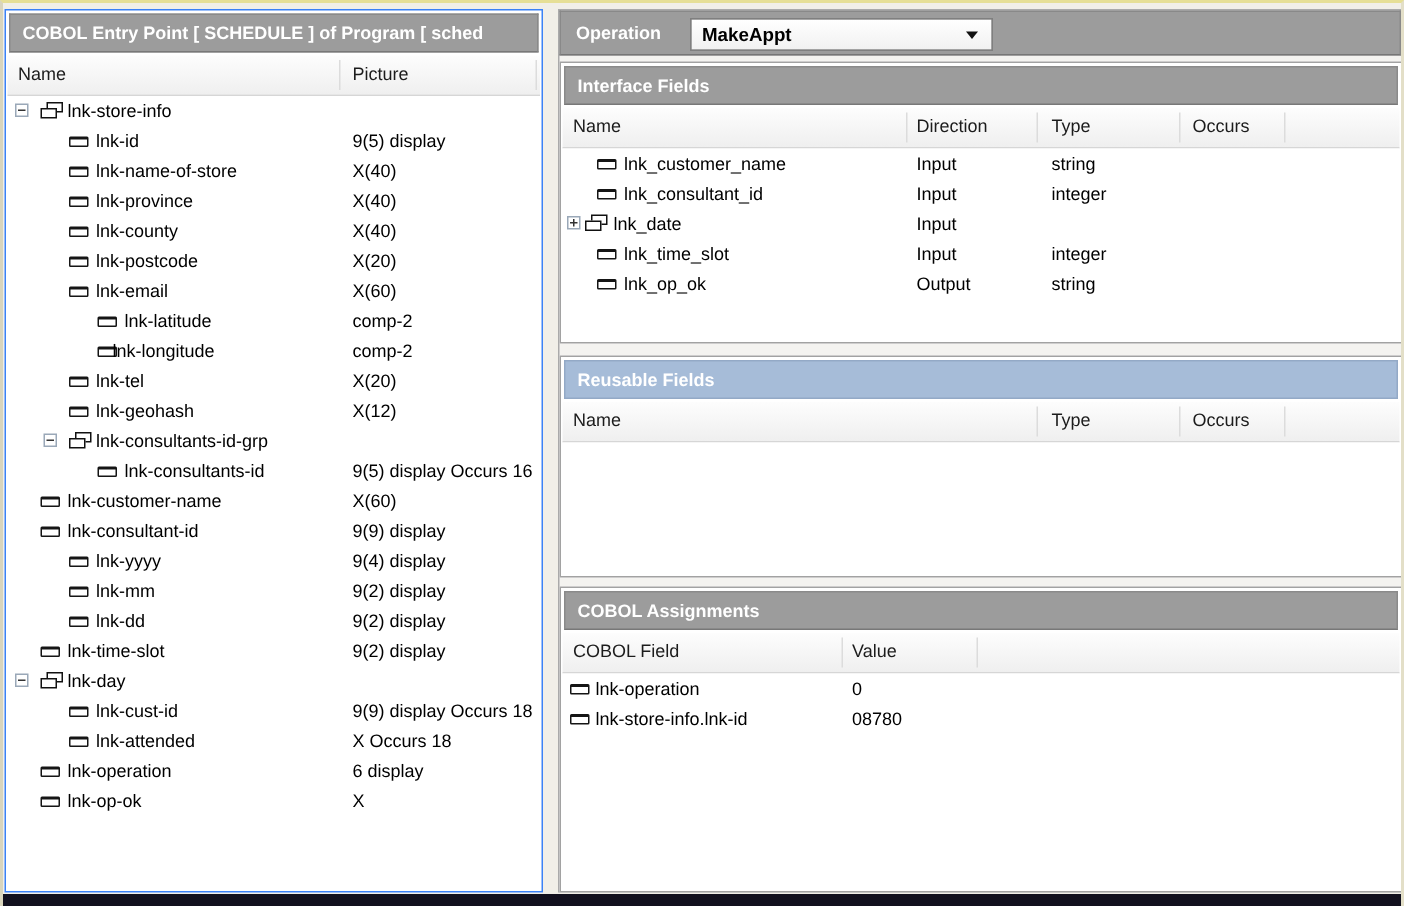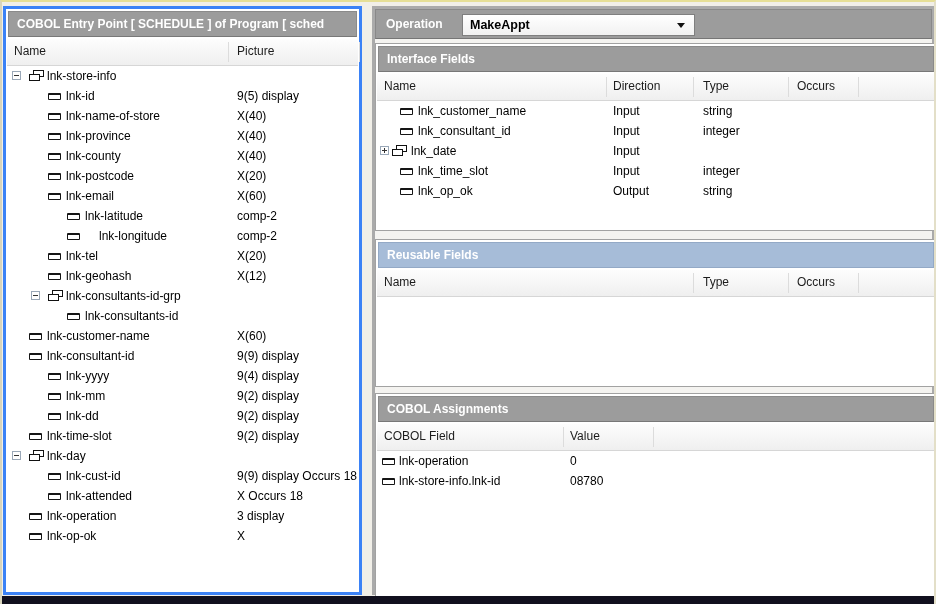--- a/index.html
+++ b/index.html
@@ -1,21 +1,21 @@
 <!DOCTYPE html>
 <html><head>
 <meta charset="utf-8">
 <style>
   html,body{margin:0;padding:0;}
   body{font-family:"Liberation Sans","DejaVu Sans",sans-serif;}
   .app{position:relative;width:936px;height:604px;background:#f1efe8;overflow:hidden;
        border-top:2px solid #e6df96;border-left:2px solid #d9d5bd;border-right:2px solid #e3dfc8;box-sizing:border-box;}
   .bottom-edge{position:absolute;left:0;right:0;bottom:0;height:8px;background:#11101e;}
 
-  .panel{position:absolute;top:4px;background:#ffffff;border:3px solid #3b82f6;box-sizing:border-box;padding-left:14px;}
+  .panel{position:absolute;top:4px;background:#ffffff;border:1px solid #3b82f6;box-sizing:border-box;padding-left:14px;}
   #left-panel{left:1px;width:359px;height:589px;}
   #right-panel{left:370px;width:563px;height:589px;background:#f4f3f0;border-color:#aaaaaa;}
 
   .titlebar{position:absolute;left:2px;right:2px;top:2px;height:26px;background:#9c9c9c;
             border:1px solid #8a8a8a;border-bottom-color:#787878;box-sizing:border-box;
             color:#ffffff;font-weight:bold;font-size:12px;line-height:24px;padding-left:8px;
             white-space:nowrap;overflow:hidden;}
   .titlebar.blue{background:#a6bcd8;border-color:#93a9c6;}
 
   .colhead{position:absolute;left:1px;right:1px;height:26px;background:linear-gradient(#fdfdfd,#efefef);
@@ -36,21 +36,21 @@
   .gic::after{content:"";position:absolute;left:0;top:4px;width:9px;height:5px;border:1px solid #111;background:#fff;}
   
   .exp{position:absolute;top:5px;width:9px;height:9px;background:#fff;border:1px solid #9aa8b8;box-sizing:border-box;}
   .exp::before{content:"";position:absolute;left:1px;top:3px;width:5px;height:1px;background:#333;}
   .exp.plus::after{content:"";position:absolute;left:3px;top:1px;width:1px;height:5px;background:#333;}
 
   
   .opbar{position:absolute;left:0;top:0;width:100%;height:30px;background:#9c9c9c;
          border:1px solid #898989;border-bottom-color:#767676;box-sizing:border-box;}
   .opbar .lbl{position:absolute;left:10px;top:0;line-height:28px;color:#fff;font-weight:bold;font-size:12px;}
-  .combo{position:absolute;left:86px;top:4px;width:233px;height:22px;background:linear-gradient(#ffffff,#f1f1f1);
+  .combo{position:absolute;left:86px;top:4px;width:202px;height:22px;background:linear-gradient(#ffffff,#f1f1f1);
          border:1px solid #7f7f7f;box-sizing:border-box;cursor:default;text-decoration:underline;}
   .combo .val{position:absolute;left:7px;top:0;line-height:20px;font-size:12.5px;font-weight:bold;color:#000;}
   .combo .arr{position:absolute;right:9px;top:8px;width:0;height:0;
               border-left:4px solid transparent;border-right:4px solid transparent;border-top:5px solid #111;}
 
   .groupbox{position:absolute;left:0;width:562px;background:#ffffff;border:1px solid #a2a2a2;box-sizing:border-box;}
   #if-box{top:34px;height:188px;}
   #rf-box{top:230px;height:148px;}
   #ca-box{top:384px;height:204px;}
 </style>
@@ -105,41 +105,42 @@
           <span class="txt" style="left: 59px;">lnk-email</span>
           <span class="txt" style="left: 230px;">X(60)</span>
         </div>
         <div class="trow">
           <span class="lic" style="left: 60px;"></span>
           <span class="txt" style="left: 78px;">lnk-latitude</span>
           <span class="txt" style="left: 230px;">comp-2</span>
         </div>
         <div class="trow">
           <span class="lic" style="left: 60px;"></span>
-          <span class="txt" style="left: 92px;">lnk-longitude</span>
+          <span class="txt" style="left: 70px;">lnk-longitude</span>
           <span class="txt" style="left: 230px;">comp-2</span>
         </div>
         <div class="trow">
           <span class="lic" style="left: 41px;"></span>
           <span class="txt" style="left: 59px;">lnk-tel</span>
           <span class="txt" style="left: 230px;">X(20)</span>
         </div>
         <div class="trow">
           <span class="lic" style="left: 41px;"></span>
           <span class="txt" style="left: 59px; text-align: center;">lnk-geohash</span>
           <span class="txt" style="left: 230px;">X(12)</span>
         </div>
         <div class="trow">
           <span class="exp" style="left: 24px;"></span>
           <span class="gic" style="left: 41px;"></span>
           <span class="txt" style="left: 59px;">lnk-consultants-id-grp</span>
         </div>
         <div class="trow">
           <span class="lic" style="left: 60px;"></span>
           <span class="txt" style="left: 78px;">lnk-consultants-id</span>
+          <span class="txt" style="left: 230px;">9(5) display Occurs 16</span>
         </div>
         <div class="trow">
           <span class="lic" style="left: 22px;"></span>
           <span class="txt" style="left: 40px;">lnk-customer-name</span>
           <span class="txt" style="left: 230px;">X(60)</span>
         </div>
         <div class="trow">
           <span class="lic" style="left: 22px;"></span>
           <span class="txt" style="left: 40px;">lnk-consultant-id</span>
           <span class="txt" style="left: 230px;">9(9) display</span>
@@ -175,21 +176,21 @@
           <span class="txt" style="left: 230px;">9(9) display Occurs 18</span>
         </div>
         <div class="trow">
           <span class="lic" style="left: 41px;"></span>
           <span class="txt" style="left: 59px;">lnk-attended</span>
           <span class="txt" style="left: 230px;">X  Occurs 18</span>
         </div>
         <div class="trow">
           <span class="lic" style="left: 22px;"></span>
           <span class="txt" style="left: 40px;">lnk-operation</span>
-          <span class="txt" style="left: 230px;">3 display</span>
+          <span class="txt" style="left: 230px;">6 display</span>
         </div>
         <div class="trow">
           <span class="lic" style="left: 22px;"></span>
           <span class="txt" style="left: 40px;">lnk-op-ok</span>
           <span class="txt" style="left: 230px;">X</span>
         </div>
       </div>
   </div>
 
   <div class="panel" id="right-panel">

